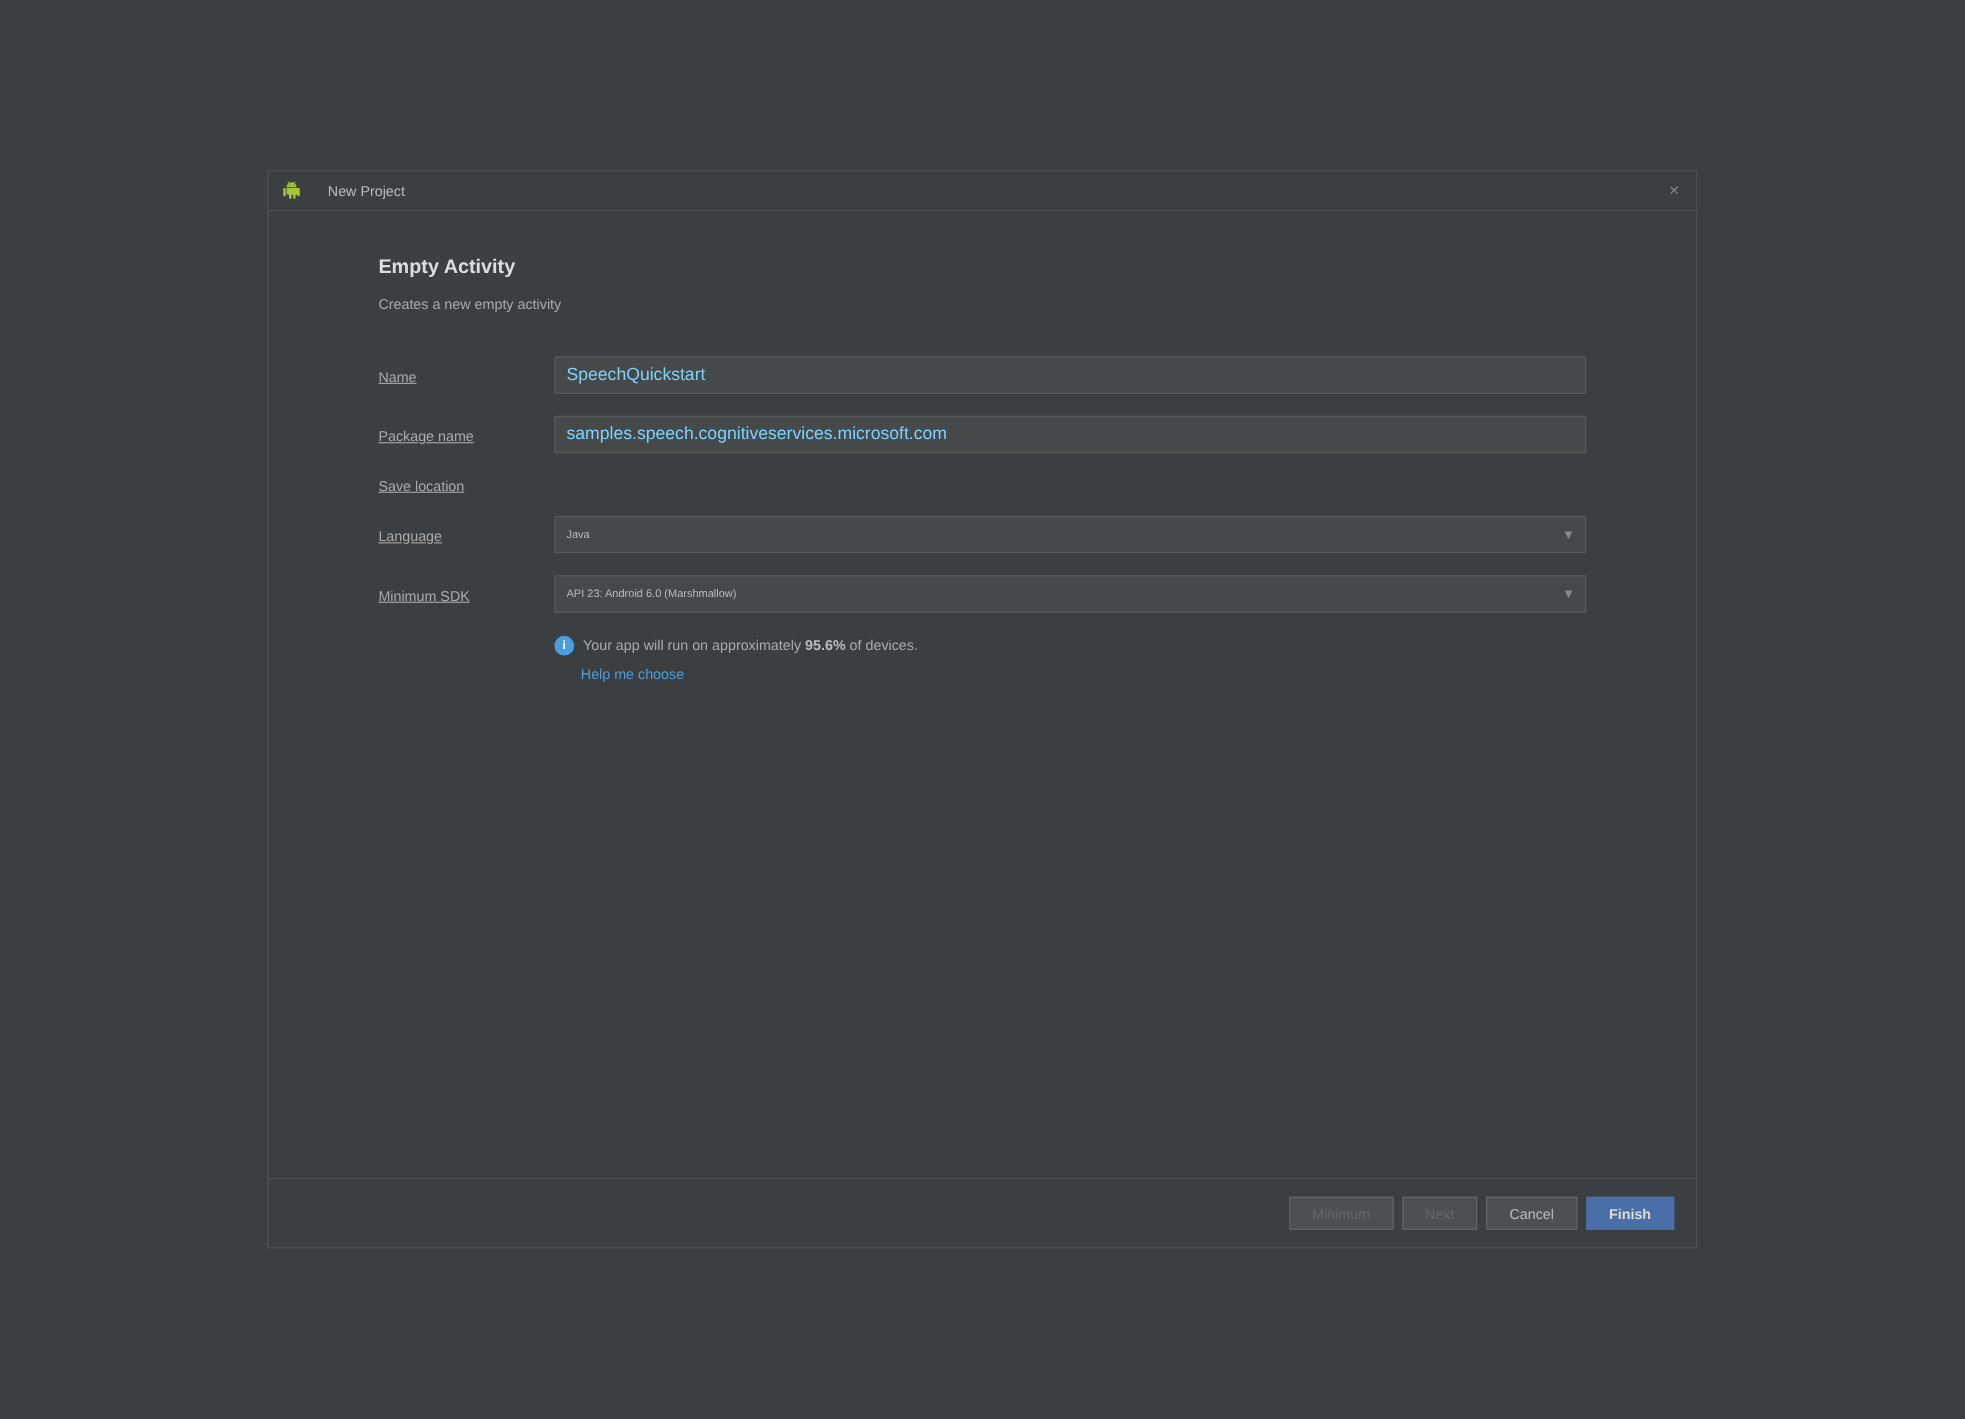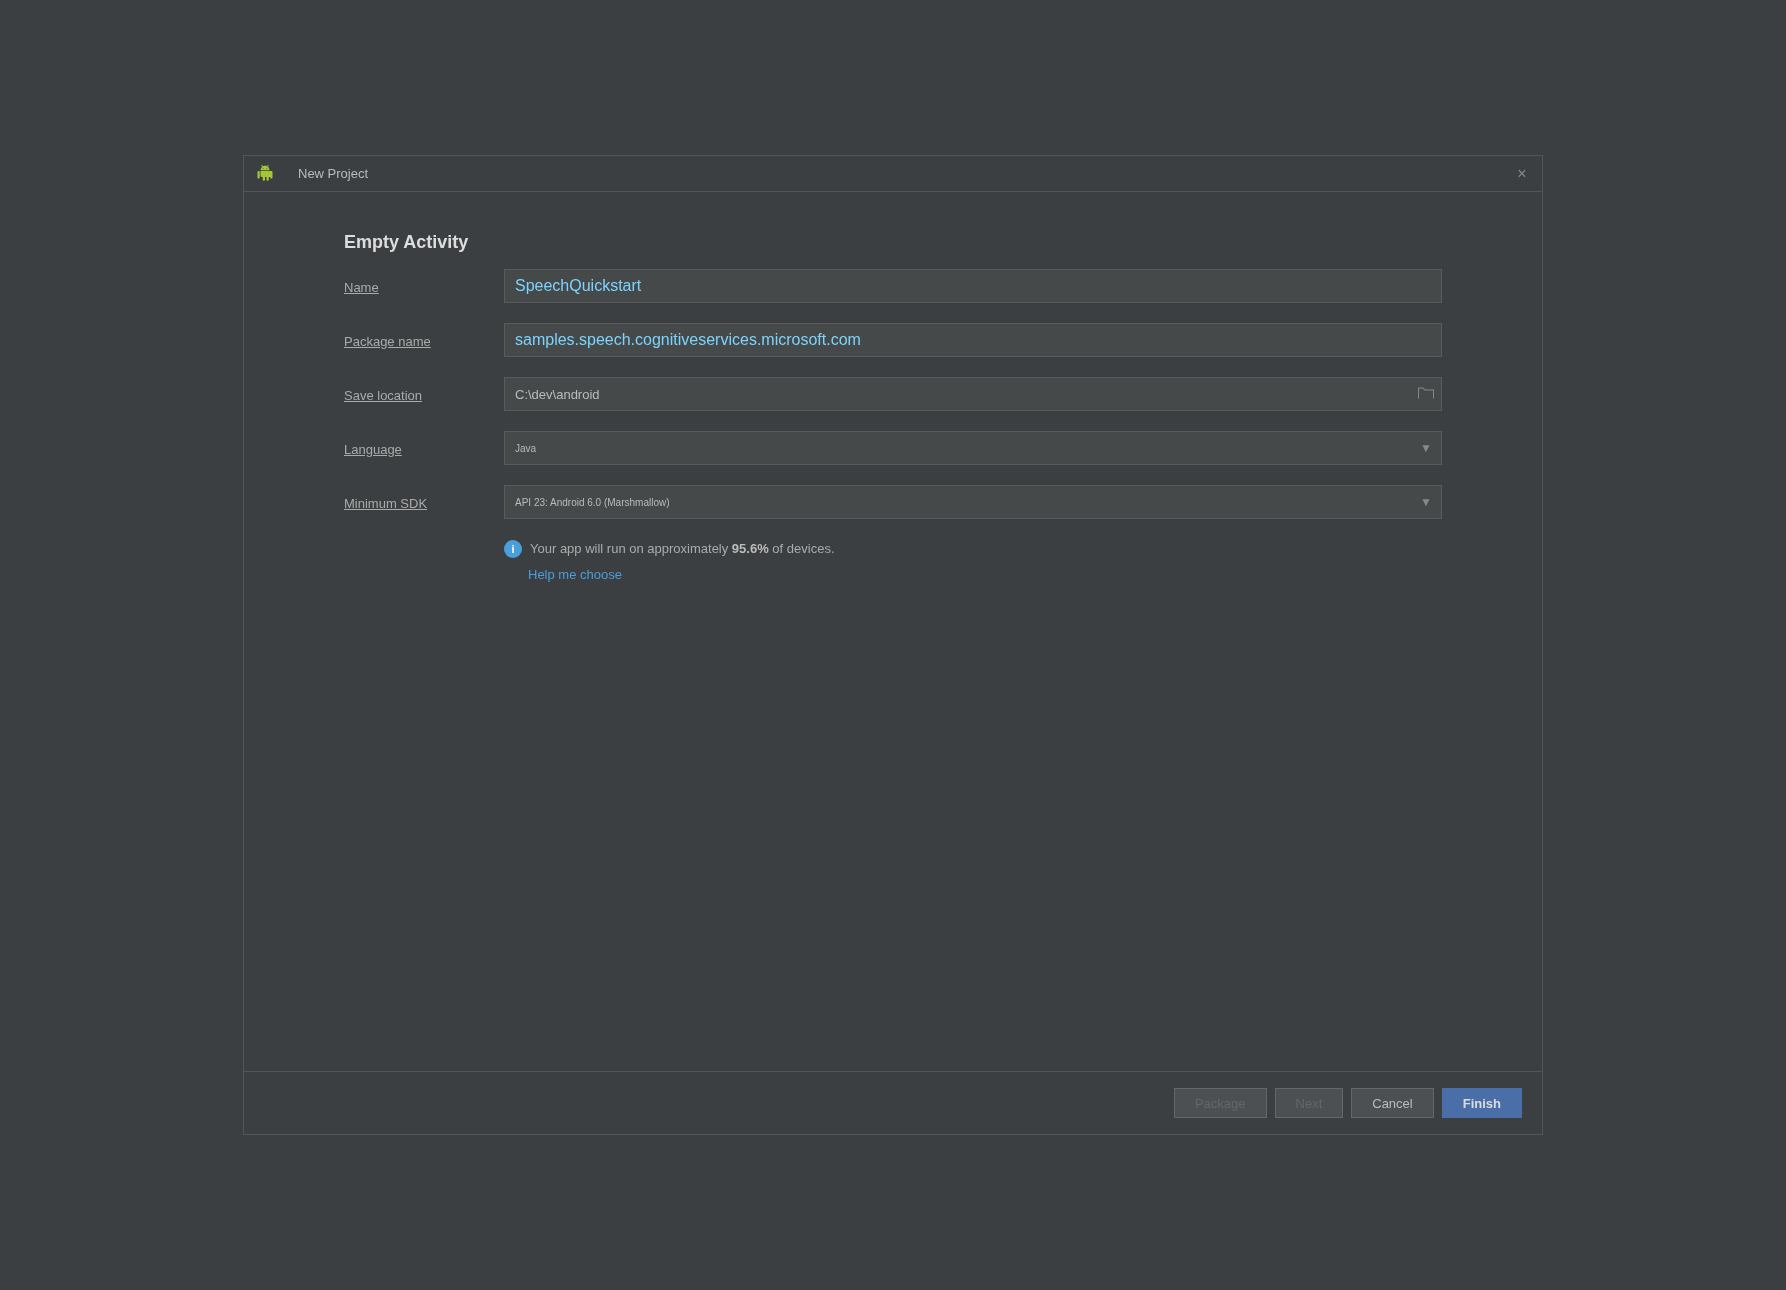--- a/index.html
+++ b/index.html
@@ -317,46 +317,39 @@
       <svg class="android-logo" viewBox="0 0 24 24" fill="none">
         <path d="M6 14c0 1.1.9 2 2 2h1v3.5c0 .83.67 1.5 1.5 1.5s1.5-.67 1.5-1.5V16h2v3.5c0 .83.67 1.5 1.5 1.5s1.5-.67 1.5-1.5V16h1c1.1 0 2-.9 2-2V8H6v6zM3.5 8C2.67 8 2 8.67 2 9.5v7c0 .83.67 1.5 1.5 1.5S5 17.33 5 16.5v-7C5 8.67 4.33 8 3.5 8zm17 0c-.83 0-1.5.67-1.5 1.5v7c0 .83.67 1.5 1.5 1.5s1.5-.67 1.5-1.5v-7c0-.83-.67-1.5-1.5-1.5zm-4.97-5.84l1.3-1.3c.2-.2.2-.51 0-.71-.2-.2-.51-.2-.71 0l-1.48 1.48C13.85 1.23 12.95 1 12 1c-.96 0-1.86.23-2.66.63L7.85.15c-.2-.2-.51-.2-.71 0-.2.2-.2.51 0 .71l1.31 1.31C6.97 3.26 6 5.01 6 7h12c0-1.99-.97-3.75-2.47-4.84zM10 5H9V4h1v1zm5 0h-1V4h1v1z" fill="#a4c639"></path>
       </svg>
       <span class="title-text">New Project</span>
     </div>
     <div class="close-btn">×</div>
   </div>
 
   <div class="content">
     <div class="page-title">Empty Activity</div>
+    <div class="page-subtitle">Creates a new empty activity</div>
 
     <div class="form-row">
       <div class="form-label">
         <span>Name</span>
       </div>
       <input class="form-input" type="text" value="SpeechQuickstart" style="">
     </div>
 
     <div class="form-row">
       <div class="form-label">
         <span>Package name</span>
       </div>
       <input class="form-input" type="text" value="samples.speech.cognitiveservices.microsoft.com" style="">
     </div>
 
     <div class="form-row">
       <div class="form-label">
         <span>Save location</span>
-      </div>
-      <div class="form-input-with-icon">
-        <input type="text" value="C:\dev\android" style="">
-        <button class="folder-icon-btn">
-          <svg width="16" height="14" viewBox="0 0 16 14" fill="#888">
-            <path d="M0 2v11h16V4H7L5 2H0zm1 1h3.6l2 2H15v8H1V3z"></path>
-          </svg>
-        </button>
       </div>
     </div>
 
     <div class="form-row">
       <div class="form-label">
         <span>Language</span>
       </div>
       <div class="select-wrapper">
         <select>
           <option>Java</option>
@@ -396,18 +389,18 @@
         <div class="info-text">
           <span>Your app will run on approximately </span><strong>95.6%</strong><span> of devices.</span>
         </div>
       </div>
       <a class="help-link" style="margin-left: 24px;">Help me choose</a>
     </div>
 
   </div>
 
   <div class="footer">
-    <button class="btn btn-disabled">Package</button>
+    <button class="btn btn-disabled">Minimum</button>
     <button class="btn btn-disabled">Next</button>
     <button class="btn">Cancel</button>
     <button class="btn btn-primary">Finish</button>
   </div>
 </div>
 
 </body></html>

